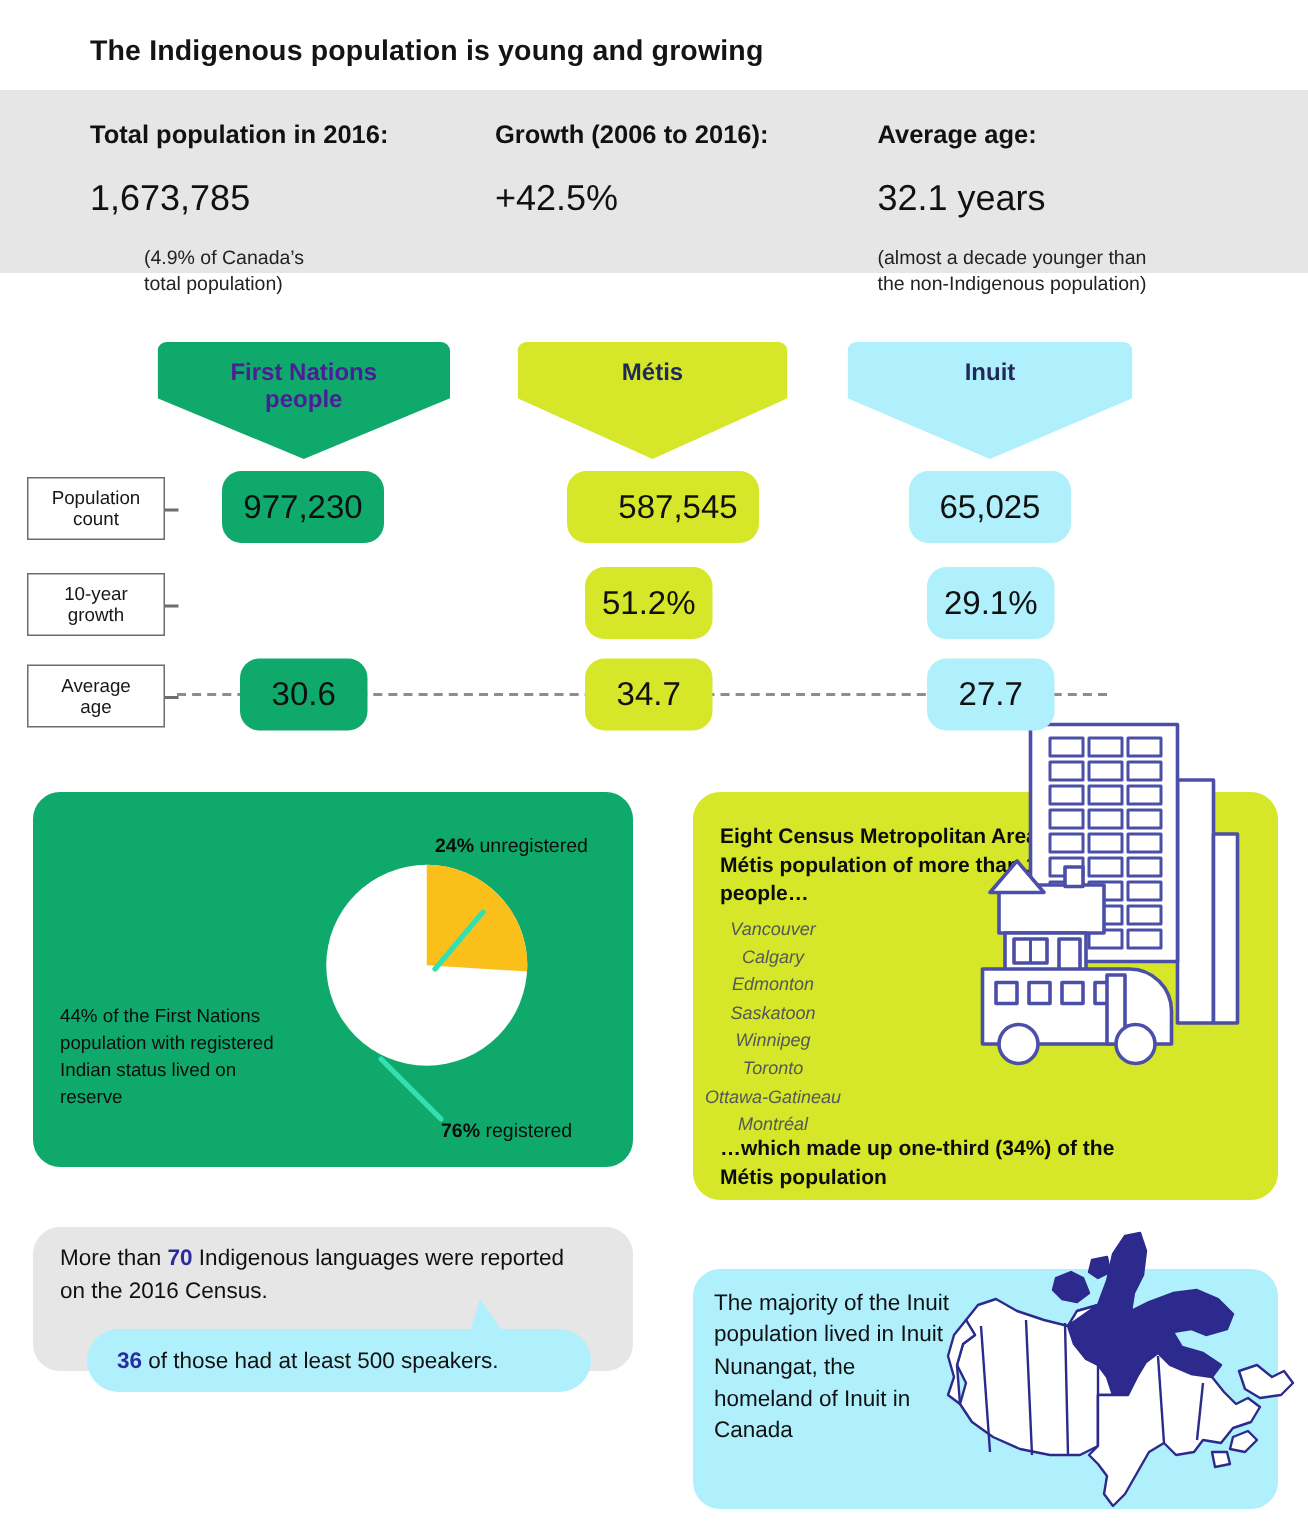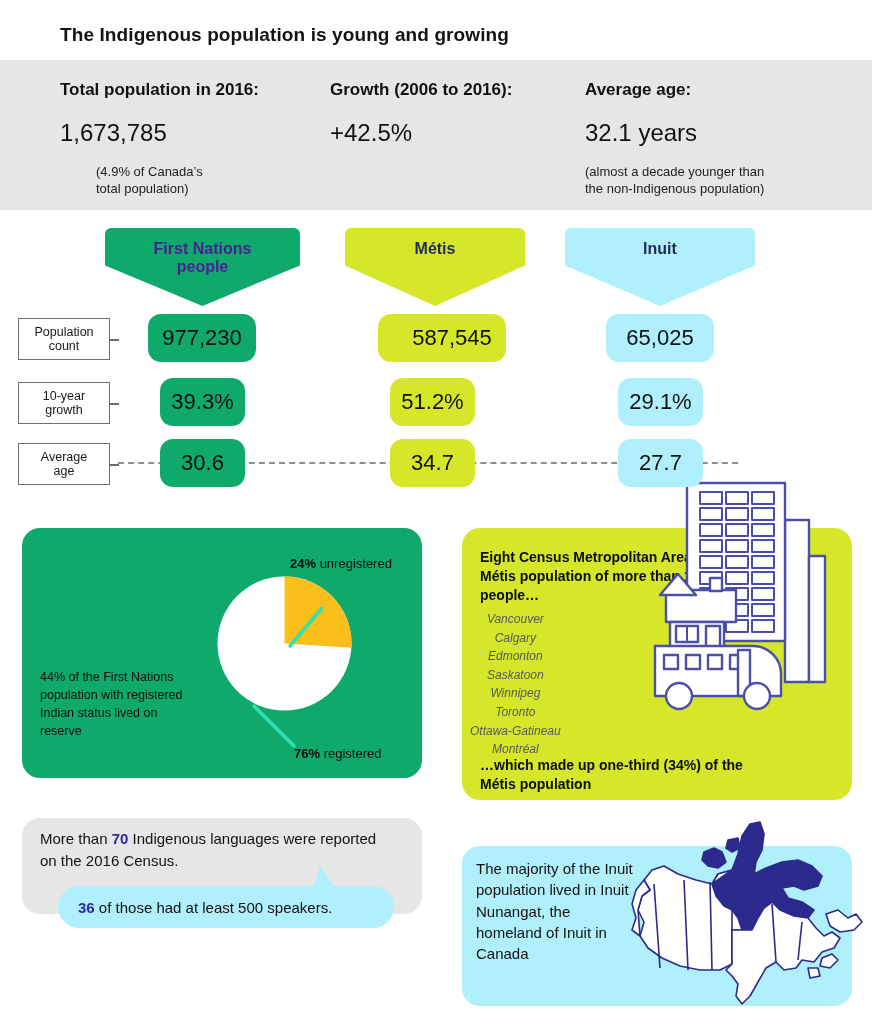--- a/index.html
+++ b/index.html
@@ -15,21 +15,21 @@
 
   
   .title{
     position:absolute;left:60px;top:24px;
     font-size:19px;font-weight:bold;color:#141414;
     letter-spacing:.1px;
   }
 
   
   .band{
-    position:absolute;left:0;top:60px;width:872px;height:150px;
+    position:absolute;left:0;top:60px;width:872px;height:122px;
     background:#e6e6e6;
   }
   .band-col{position:absolute;top:20px;}
   .band-col.c1{left:60px;width:250px;}
   .band-col.c2{left:330px;width:240px;}
   .band-col.c3{left:585px;width:270px;}
   .band-label{font-size:17px;font-weight:bold;color:#111;line-height:1.2;}
   .band-value{font-size:24px;font-weight:normal;color:#111;margin-top:20px;line-height:1.1;}
   .band-note{font-size:13px;color:#222;margin-top:16px;line-height:1.35;}
 
@@ -195,23 +195,20 @@
   <div class="pill fn" style="left:148px;top:314px;width:108px;height:48px;">
     <span>977,230</span>
   </div>
   <div class="pill me" style="left:378px;top:314px;width:108px;height:48px;padding-left:20px;">
     <span>587,545</span>
   </div>
   <div class="pill in" style="left:606px;top:314px;width:108px;height:48px;">
     <span>65,025</span>
   </div>
 
-  <div class="pill fn" style="left:160px;top:378px;width:85px;height:48px;">
-    <span>39.3%</span>
-  </div>
   <div class="pill me" style="left:390px;top:378px;width:85px;height:48px;">
     <span>51.2%</span>
   </div>
   <div class="pill in" style="left:618px;top:378px;width:85px;height:48px;">
     <span>29.1%</span>
   </div>
 
   <div class="pill fn" style="left:160px;top:439px;width:85px;height:48px;z-index:2;">
     <span>30.6</span>
   </div>

